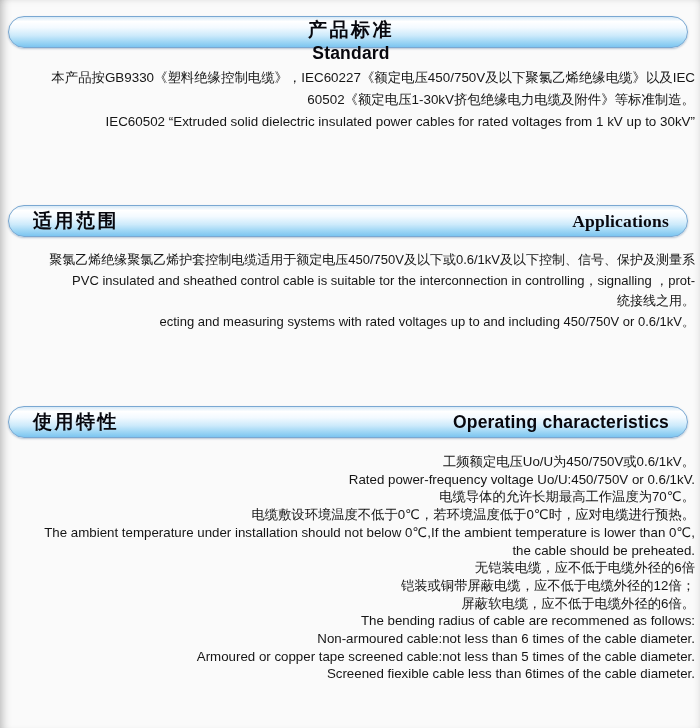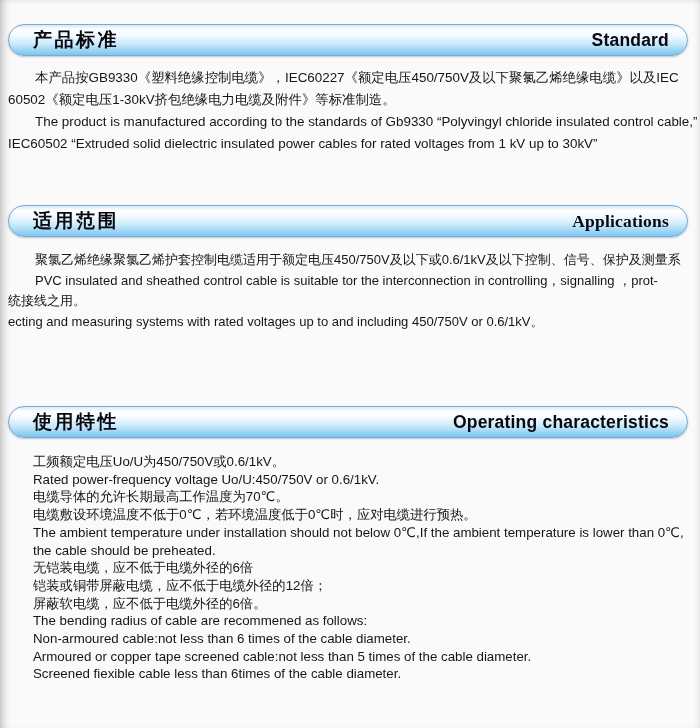--- a/index.html
+++ b/index.html
@@ -18,43 +18,42 @@
   .bar{
     position:absolute;left:8px;width:680px;height:32px;box-sizing:border-box;
     border:1px solid #7aa8d2;border-radius:17px;
     background:linear-gradient(180deg,#d7e9f6 0%,#ffffff 15%,#f3faff 35%,#cceafb 62%,#a0d7f5 82%,#7cc5f0 100%);
     display:flex;align-items:center;justify-content:space-between;
     padding:0 18px 0 24px;
     box-shadow:0 1px 2px rgba(60,100,140,.35);
   }
   .bar-zh{font-size:19px;font-weight:bold;letter-spacing:2.5px;color:#08080e;}
   .bar-en{font-size:17.5px;font-weight:bold;color:#08080e;letter-spacing:0.2px;}
-  #bar1{top:24px;}
+  #bar1{top:16px;flex-direction:column;}
   #bar2{top:205px;font-family:Liberation Serif, serif;}
   #bar3{top:406px;}
   .txt{position:absolute;left:8px;right:5px;}
-  .ln{white-space:nowrap;}
+  .ln{white-space:nowrap;text-align:right;}
   .indent{text-indent:27px;}
   #txt1{top:67px;font-size:13.4px;line-height:22px;}
   #txt2{top:250px;font-size:13px;line-height:20.5px;}
   #txt3{top:453px;left:33px;font-size:13.3px;line-height:17.7px;}
 </style>
 </head>
 <body>
 
 <div class="page">
 
   <div class="bar" id="bar1">
     <span class="bar-zh">产品标准</span>
     <span class="bar-en">Standard</span>
   </div>
   <div class="txt" id="txt1">
     <div class="ln indent">本产品按GB9330《塑料绝缘控制电缆》，IEC60227《额定电压450/750V及以下聚氯乙烯绝缘电缆》以及IEC</div>
     <div class="ln">60502《额定电压1-30kV挤包绝缘电力电缆及附件》等标准制造。</div>
-    <div class="ln indent">The product is manufactured according to the standards of Gb9330 “Polyvingyl chloride insulated control cable,”</div>
     <div class="ln">IEC60502 “Extruded solid dielectric insulated power cables for rated voltages from 1 kV up to 30kV”</div>
   </div>
 
   <div class="bar" id="bar2">
     <span class="bar-zh">适用范围</span>
     <span class="bar-en">Applications</span>
   </div>
   <div class="txt" id="txt2">
     <div class="ln indent">聚氯乙烯绝缘聚氯乙烯护套控制电缆适用于额定电压450/750V及以下或0.6/1kV及以下控制、信号、保护及测量系</div>
     <div class="ln indent">PVC insulated and sheathed control cable is suitable tor the interconnection in controlling，signalling ，prot-</div>

